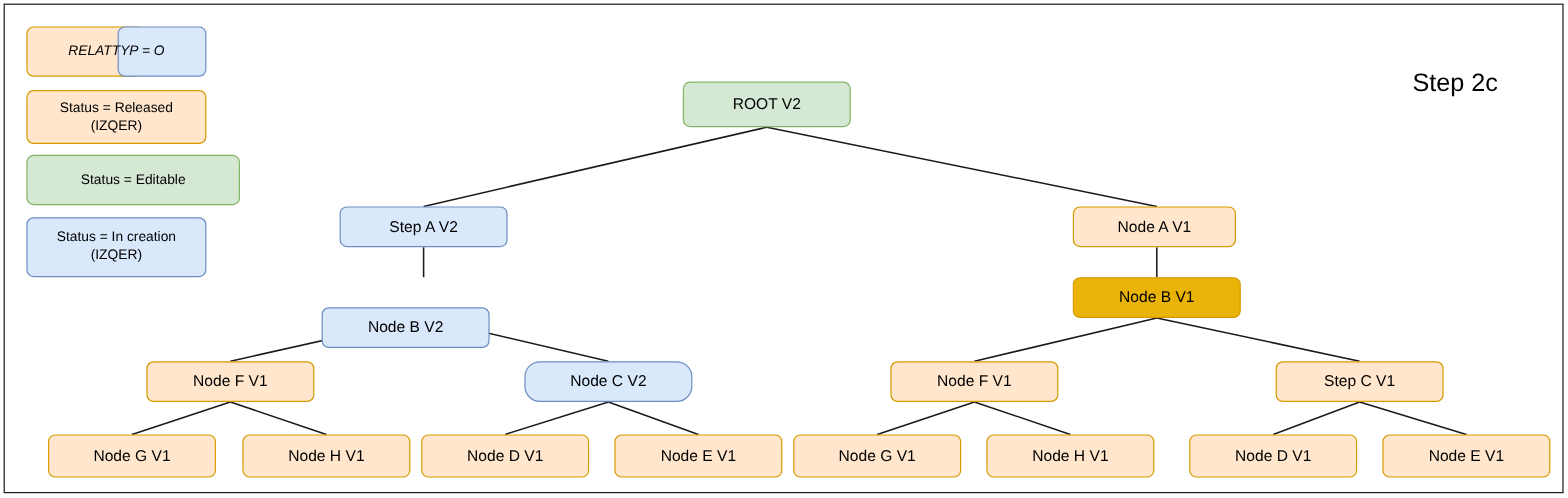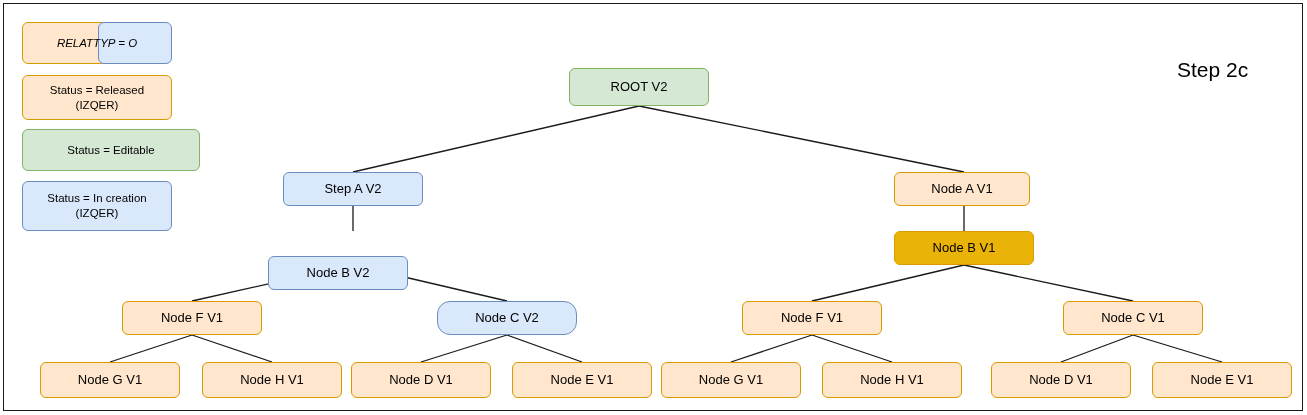--- a/index.html
+++ b/index.html
@@ -133,21 +133,21 @@
       <div class="node node-tree" style="left: 268px; top: 231px; width: 140px; height: 34px; background: rgb(218, 232, 252); border-color: rgb(108, 142, 191); margin-top: 25px;">Node B V2</div>
       <div class="node node-tree" style="left: 122px; top: 301px; width: 140px; height: 34px; background: rgb(255, 230, 204); border-color: rgb(215, 155, 0);">Node F V1</div>
       <div class="node node-tree" style="left: 437px; top: 301px; width: 140px; height: 34px; background: rgb(218, 232, 252); border-color: rgb(108, 142, 191); border-radius: 13px;">Node C V2</div>
       <div class="node node-tree" style="left: 40px; top: 362px; width: 140px; height: 36px; background: rgb(255, 230, 204); border-color: rgb(215, 155, 0);">Node G V1</div>
       <div class="node node-tree" style="left: 202px; top: 362px; width: 140px; height: 36px; background: rgb(255, 230, 204); border-color: rgb(215, 155, 0);">Node H V1</div>
       <div class="node node-tree" style="left: 351px; top: 362px; width: 140px; height: 36px; background: rgb(255, 230, 204); border-color: rgb(215, 155, 0);">Node D V1</div>
       <div class="node node-tree" style="left: 512px; top: 362px; width: 140px; height: 36px; background: rgb(255, 230, 204); border-color: rgb(215, 155, 0);">Node E V1</div>
       <div class="node node-tree" style="left: 894px; top: 172px; width: 136px; height: 34px; background: rgb(255, 230, 204); border-color: rgb(215, 155, 0);">Node A V1</div>
       <div class="node node-tree" style="left: 894px; top: 231px; width: 140px; height: 34px; background: #eab308; border-color: rgb(215, 155, 0);">Node B V1</div>
       <div class="node node-tree" style="left: 742px; top: 301px; width: 140px; height: 34px; background: rgb(255, 230, 204); border-color: rgb(215, 155, 0);">Node F V1</div>
-      <div class="node node-tree" style="left: 1063px; top: 301px; width: 140px; height: 34px; background: rgb(255, 230, 204); border-color: rgb(215, 155, 0);">Node C V1</div>
+      <div class="node node-tree" style="left: 1063px; top: 301px; width: 140px; height: 34px; background: rgb(255, 230, 204); border-color: rgb(215, 155, 0);">Step C V1</div>
       <div class="node node-tree" style="left: 661px; top: 362px; width: 140px; height: 36px; background: rgb(255, 230, 204); border-color: rgb(215, 155, 0);">Node G V1</div>
       <div class="node node-tree" style="left: 822px; top: 362px; width: 140px; height: 36px; background: rgb(255, 230, 204); border-color: rgb(215, 155, 0);">Node H V1</div>
       <div class="node node-tree" style="left: 991px; top: 362px; width: 140px; height: 36px; background: rgb(255, 230, 204); border-color: rgb(215, 155, 0);">Node D V1</div>
       <div class="node node-tree" style="left: 1152px; top: 362px; width: 140px; height: 36px; background: rgb(255, 230, 204); border-color: rgb(215, 155, 0);">Node E V1</div>
     </div>
 
   <div id="legend-layer">
       <div class="legend-pair" style="left: 22px; top: 22px; width: 150px; height: 42px;">
         <div class="swatch" style="left: 0px; width: 98px; height: 42px; background: rgb(255, 230, 204); border-color: rgb(215, 155, 0);"></div>
         <div class="swatch" style="left: 76px; width: 74px; height: 42px; background: rgb(218, 232, 252); border-color: rgb(108, 142, 191);"></div>

